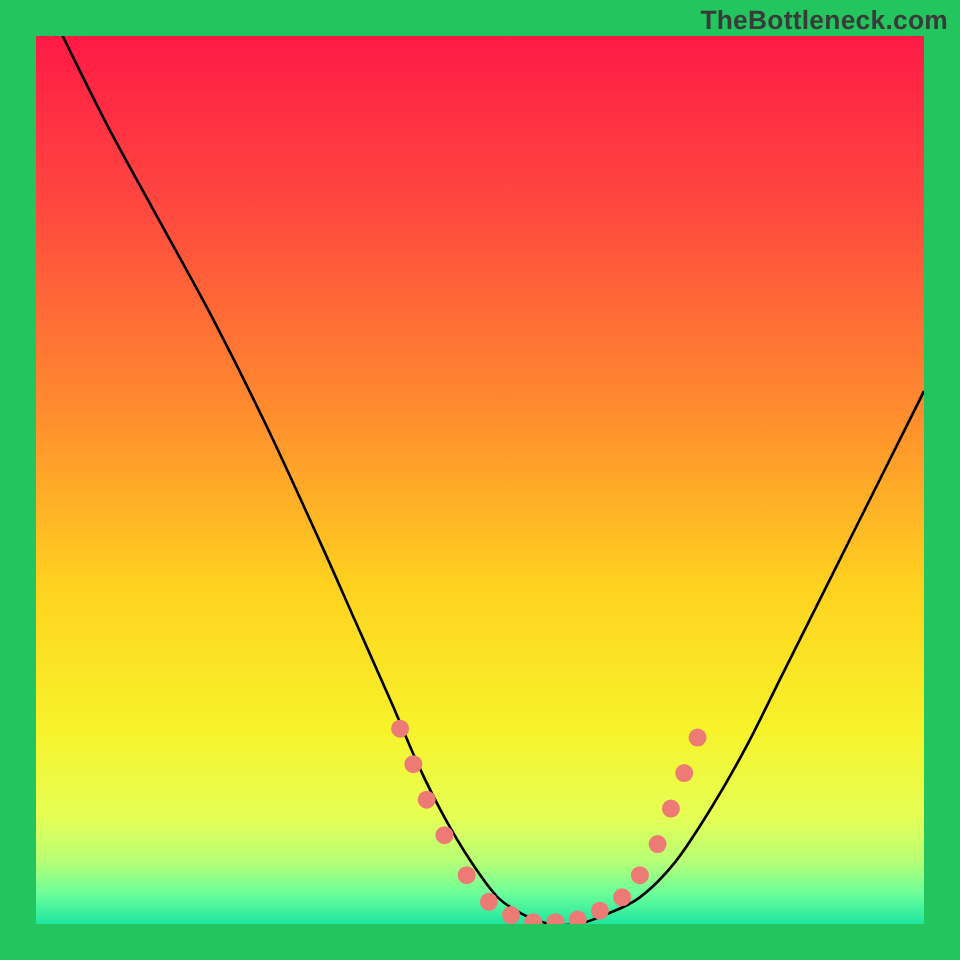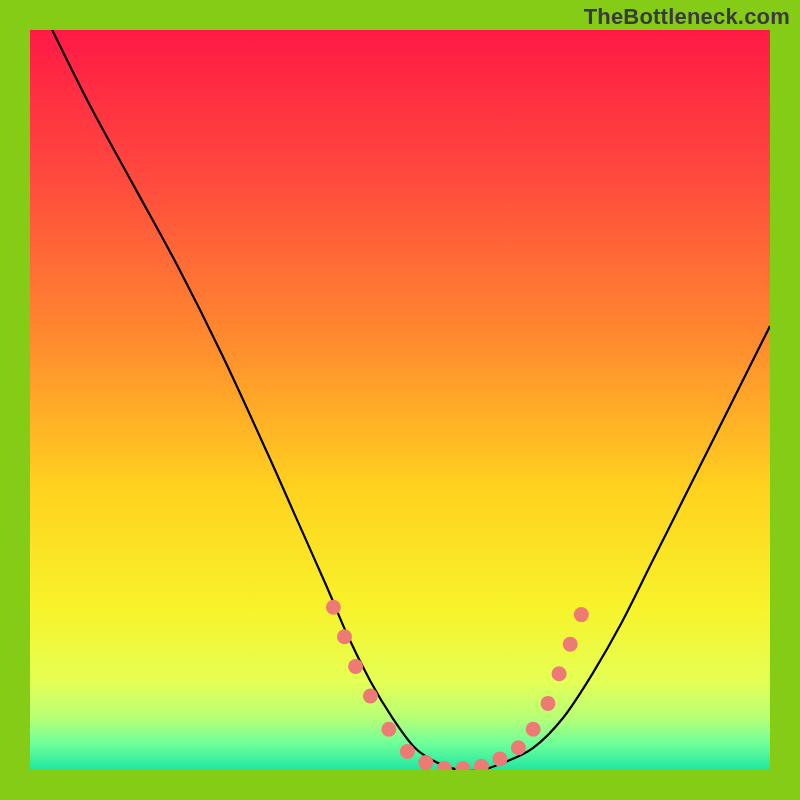--- a/index.html
+++ b/index.html
@@ -8,21 +8,21 @@
     width: 800px;
     height: 800px;
     background: #000;
     overflow: hidden;
     font-family: Arial, Helvetica, sans-serif;
   }
   .stage {
     position: relative;
     width: 800px;
     height: 800px;
-    background: #84cc16;
+    background: #22c55e;
   }
   .watermark {
     position: absolute;
     top: 4px;
     right: 10px;
     color: #3a3a3a;
     font-size: 22px;
     font-weight: 600;
     letter-spacing: 0.2px;
     user-select: none;

